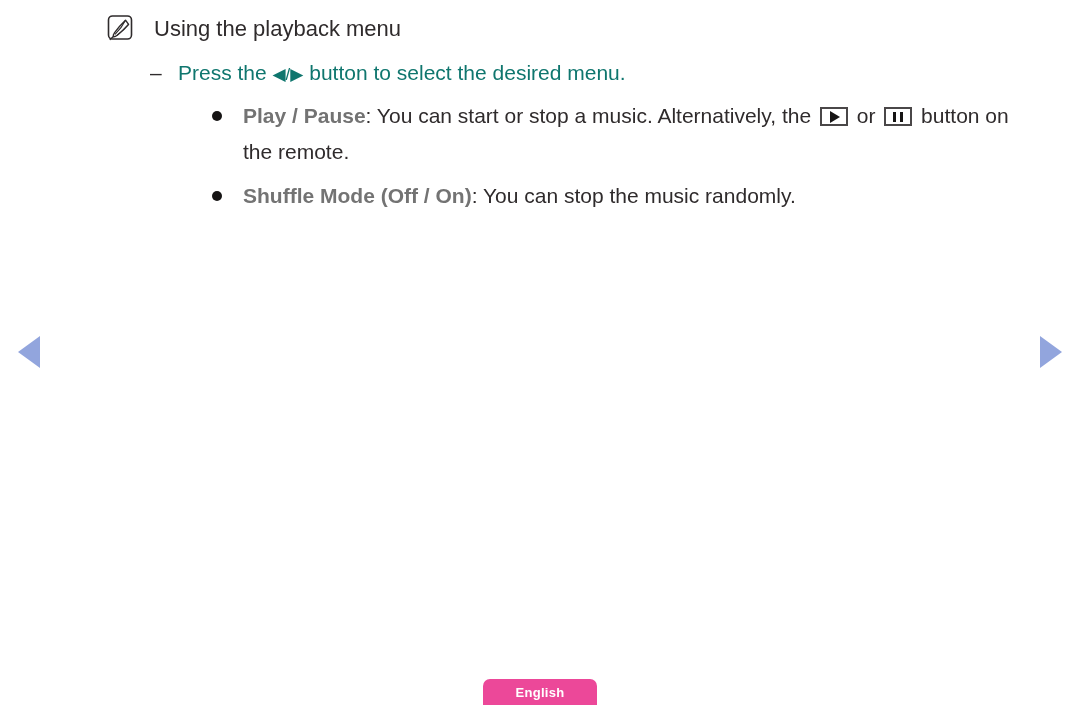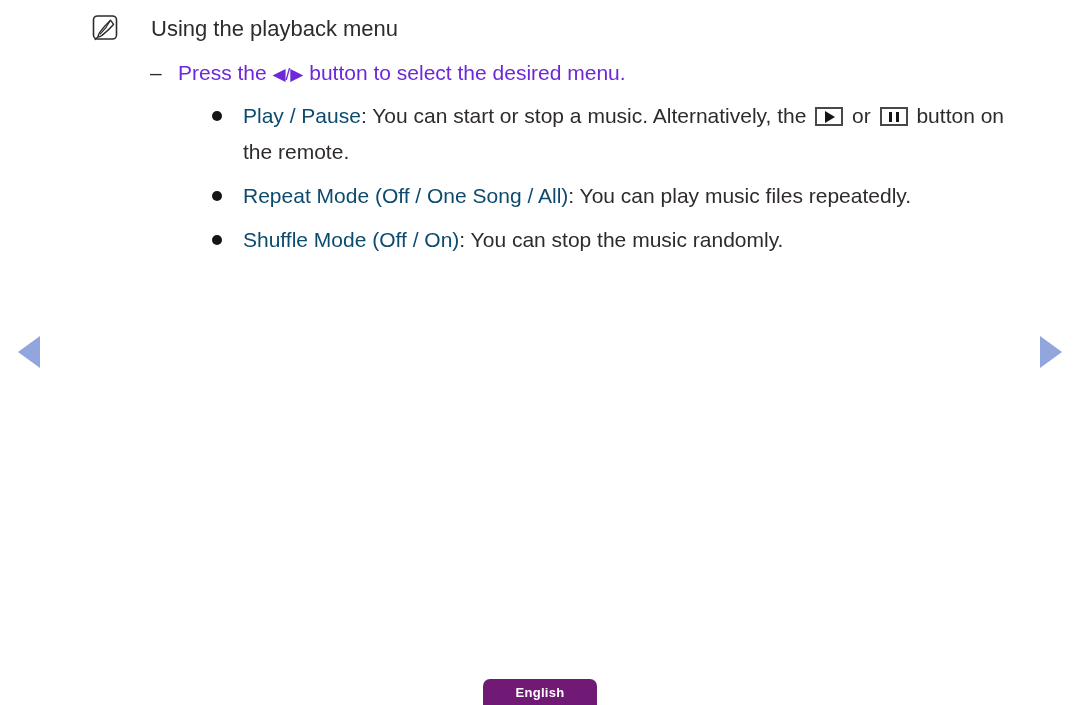--- a/index.html
+++ b/index.html
@@ -19,25 +19,24 @@
 
   
   #page {
     position: absolute;
     inset: 0;
   }
 
   
   .note-row {
     position: absolute;
-    left: 91px;
+    left: 106px;
     top: 13px;
     display: flex;
     align-items: center;
-    gap: 12px;
   }
   .note-icon {
     width: 30px;
     height: 30px;
     flex: 0 0 30px;
     position: relative;
     margin-top: 1px;
   }
   .note-icon svg { display: block; }
   .note-title {
@@ -60,21 +59,21 @@
   .dash-mark {
     font-size: 21px;
     line-height: 30px;
     width: 22px;
     flex: 0 0 22px;
     color: #2f2b2c;
   }
   .dash-text {
     font-size: 21px;
     line-height: 30px;
-    color: #6d28d9;
+    color: #0f766e;
     white-space: nowrap;
     margin-left: 6px;
   }
   .arrow-glyph {
     font-size: 17px;
     letter-spacing: 0;
   }
 
   
   .bullets {
@@ -95,22 +94,22 @@
     content: "";
     position: absolute;
     left: 7px;
     top: 13px;
     width: 10px;
     height: 10px;
     border-radius: 50%;
     background: #161414;
   }
   .kw {
-    color: #0c4a6e;
-    font-weight: normal;
+    color: #737373;
+    font-weight: bold;
   }
 
   
   .key {
     display: inline-block;
     border: 2px solid #4a4748;
     width: 28px;
     height: 19px;
     vertical-align: -3px;
     position: relative;
@@ -163,21 +162,21 @@
   }
 
   
   .lang-button {
     position: absolute;
     left: 50%;
     transform: translateX(-50%);
     top: 679px;
     width: 114px;
     height: 27px;
-    background: #701a75;
+    background: #ec4899;
     border-radius: 7px 7px 0 0;
     color: #ffffff;
     font-size: 13px;
     font-weight: bold;
     display: flex;
     align-items: center;
     justify-content: center;
     letter-spacing: 0.3px;
     cursor: pointer;
     border: none;
@@ -209,23 +208,20 @@
     <span class="dash-mark">–</span>
     <span class="dash-text"><span>Press the </span><span class="arrow-glyph">◀/▶</span><span> button to select the desired menu.</span></span>
   </div>
 
   <div class="bullets">
 
     <div class="bullet-item">
       <span class="kw">Play / Pause</span><span>: You can start or stop a music. Alternatively, the </span><span class="key play"></span><span> or </span><span class="key pause"></span><span> button on the remote.</span>
     </div>
 
-    <div class="bullet-item">
-      <span class="kw">Repeat Mode (Off / One Song / All)</span><span>: You can play music files repeatedly.</span>
-    </div>
 
     <div class="bullet-item">
       <span class="kw">Shuffle Mode (Off / On)</span><span>: You can stop the music randomly.</span>
     </div>
 
 
   </div>
 
   <div class="nav-arrow left"></div>
   <div class="nav-arrow right"></div>

